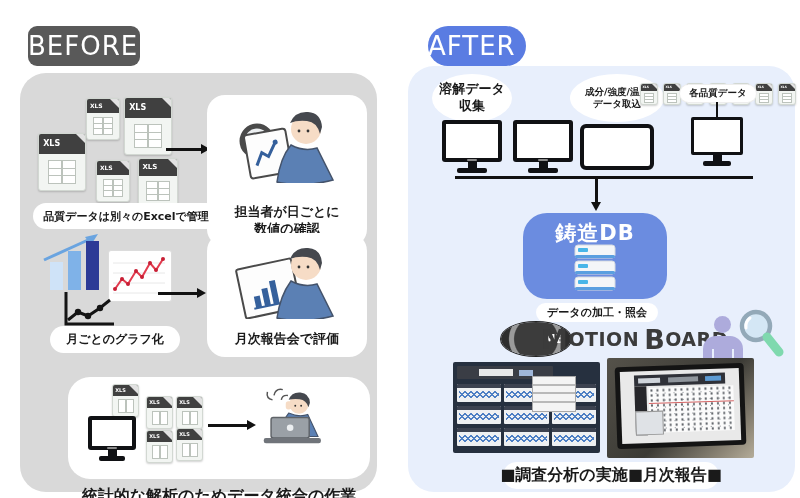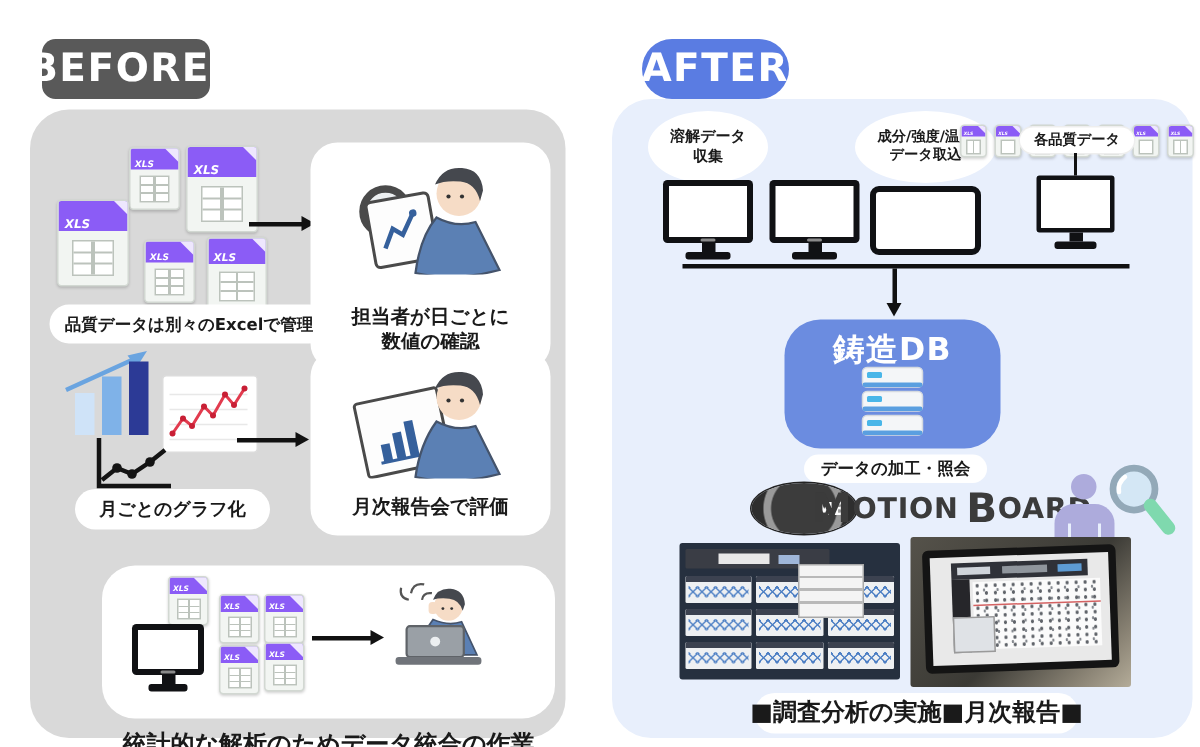--- a/index.html
+++ b/index.html
@@ -1,30 +1,30 @@
 <!DOCTYPE html>
 <html><head>
 <meta charset="utf-8">
 <style>
   html,body{margin:0;padding:0;background:#fff;}
   .stage{position:relative;width:800px;height:498px;background:#fff;overflow:hidden;
          font-family:"DejaVu Sans",sans-serif;color:#1a1a1a;}
   
-  .badge{position:absolute;display:flex;align-items:center;justify-content:flex-end;
-         color:#fff;font-size:26px;letter-spacing:1px;border-radius:9px;font-weight:700;}
+  .badge{position:absolute;display:flex;align-items:center;justify-content:flex-start;
+         color:#fff;font-size:26px;letter-spacing:1px;border-radius:9px;font-weight:400;}
   .badge-before{left:28px;top:26px;width:112px;height:40px;background:#595959;}
   .badge-after{left:428px;top:26px;width:98px;height:40px;background:#5a7ce2;border-radius:20px;}
   .panel{position:absolute;border-radius:26px;}
   .panel-before{left:20px;top:73px;width:357px;height:419px;background:#d9d9d9;}
   .panel-after{left:408px;top:66px;width:387px;height:426px;background:#e8effc;}
   
   .xls{position:absolute;display:flex;flex-direction:column;background:#f2f5f2;
        border:1px solid #d2d8d2;border-radius:3px;overflow:hidden;box-shadow:0 1px 2px rgba(0,0,0,.18);}
-  .xls-band{background:#8b5cf6;flex:0 0 36%;display:flex;align-items:flex-end;padding-left:9%;
-            color:#fff;font-weight:bold;line-height:1;font-style:italic;}
+  .xls-band{background:#404040;flex:0 0 36%;display:flex;align-items:center;padding-left:9%;
+            color:#fff;font-weight:bold;line-height:1;}
   .xls-body{flex:1;display:flex;}
   .xls-grid{margin:auto;width:56%;height:62%;background:#fff;border:1px solid #bcc3bc;
     background-image:
       linear-gradient(to bottom,transparent 31%,#bcc3bc 31%,#bcc3bc 37%,transparent 37%,transparent 64%,#bcc3bc 64%,#bcc3bc 70%,transparent 70%),
       linear-gradient(to right,transparent 46%,#bcc3bc 46%,#bcc3bc 54%,transparent 54%);}
   .xls-fold{position:absolute;top:0;right:0;width:0;height:0;
             border-top:9px solid rgba(255,255,255,.85);border-left:9px solid transparent;}
   .xls-lg{width:46px;height:56px}.xls-lg .xls-label{font-size:8px}
   .xls-md{width:38px;height:47px}.xls-md .xls-label{font-size:7px}
   .xls-sm{width:32px;height:40px}.xls-sm .xls-label{font-size:6px}
@@ -331,21 +331,21 @@
   </svg>
   <div class="card-cap cap12" style="position:absolute;left:68px;top:455px;width:302px">
     <span>統計的な解析のためデータ統合の作業</span>
   </div>
 
   <div class="badge badge-after">
     <span>AFTER</span>
   </div>
   <div class="panel panel-after"></div>
 
-  <div class="bubble" style="left:432px;top:74px;width:80px;height:48px;font-size:10px">
+  <div class="bubble" style="left:432px;top:74px;width:80px;height:48px;font-size:13px">
     <div>溶解データ</div>
     <div>収集</div>
   </div>
   <div class="bubble" style="left:570px;top:74px;width:94px;height:48px;font-size:9.5px">
     <div>成分/強度/温度</div>
     <div>データ取込</div>
   </div>
 
   <div class="mon" style="left:442px;top:120px">
     <div class="scr" style="width:52px;height:34px">

